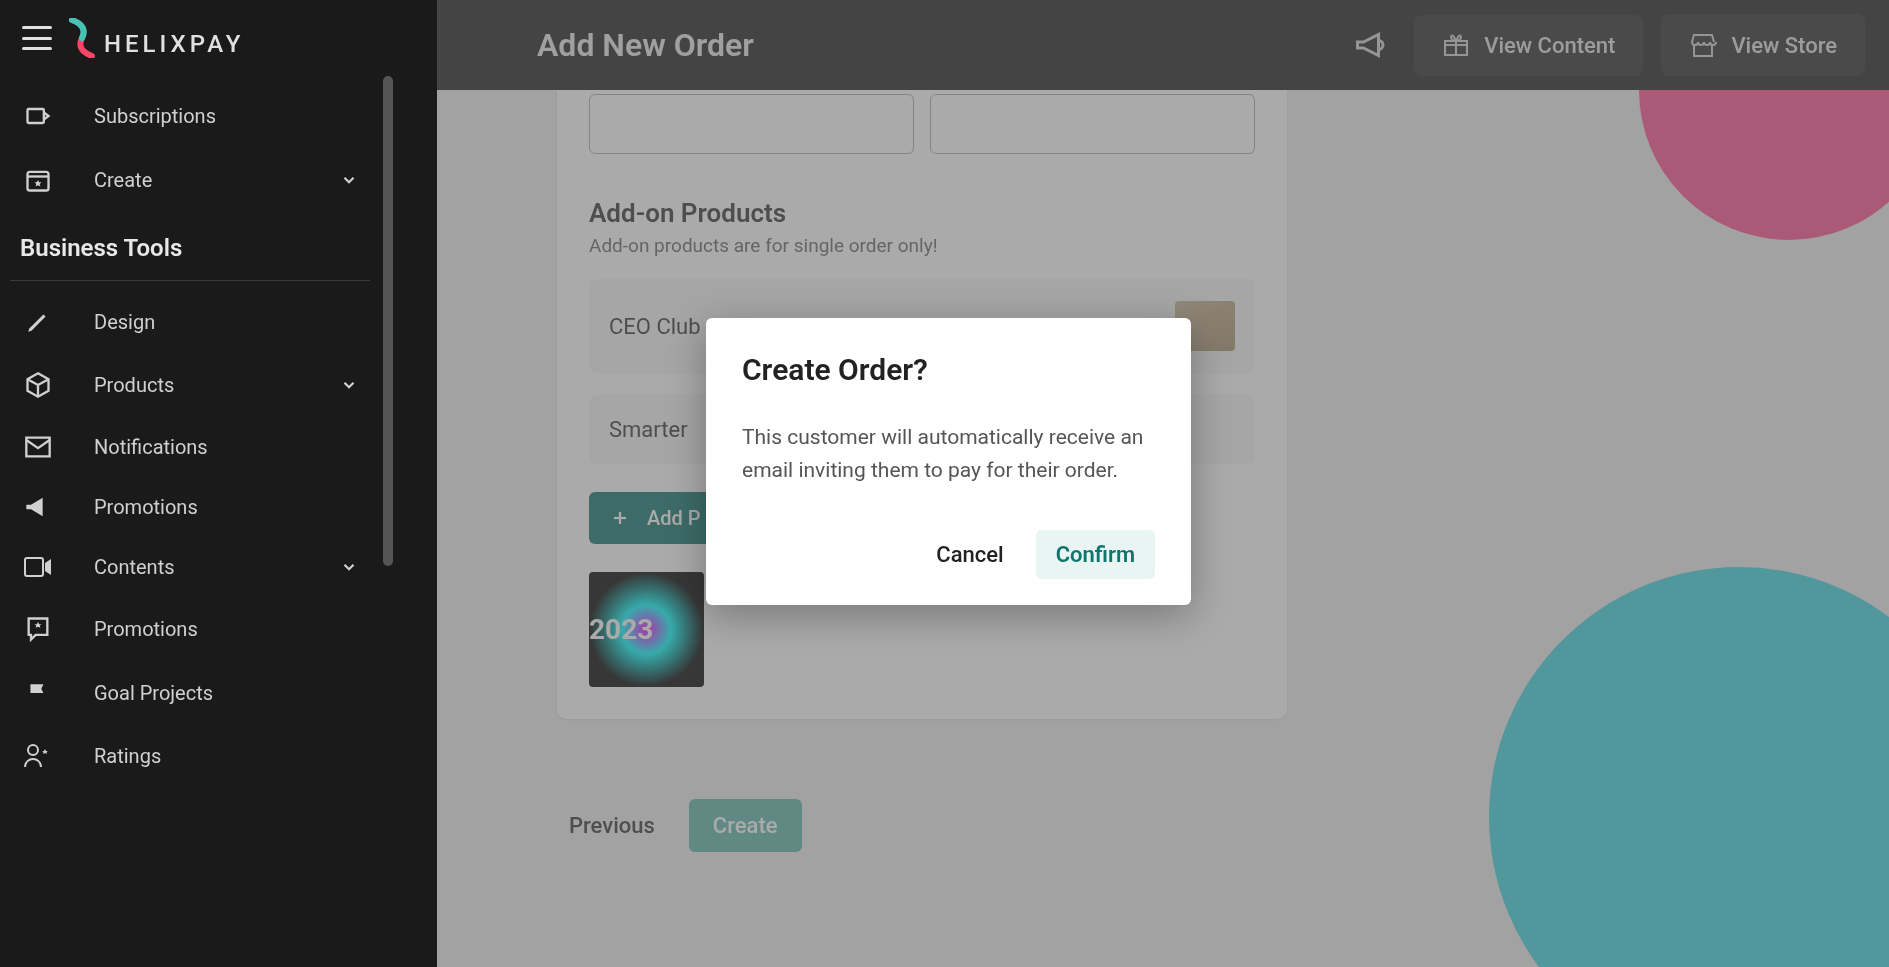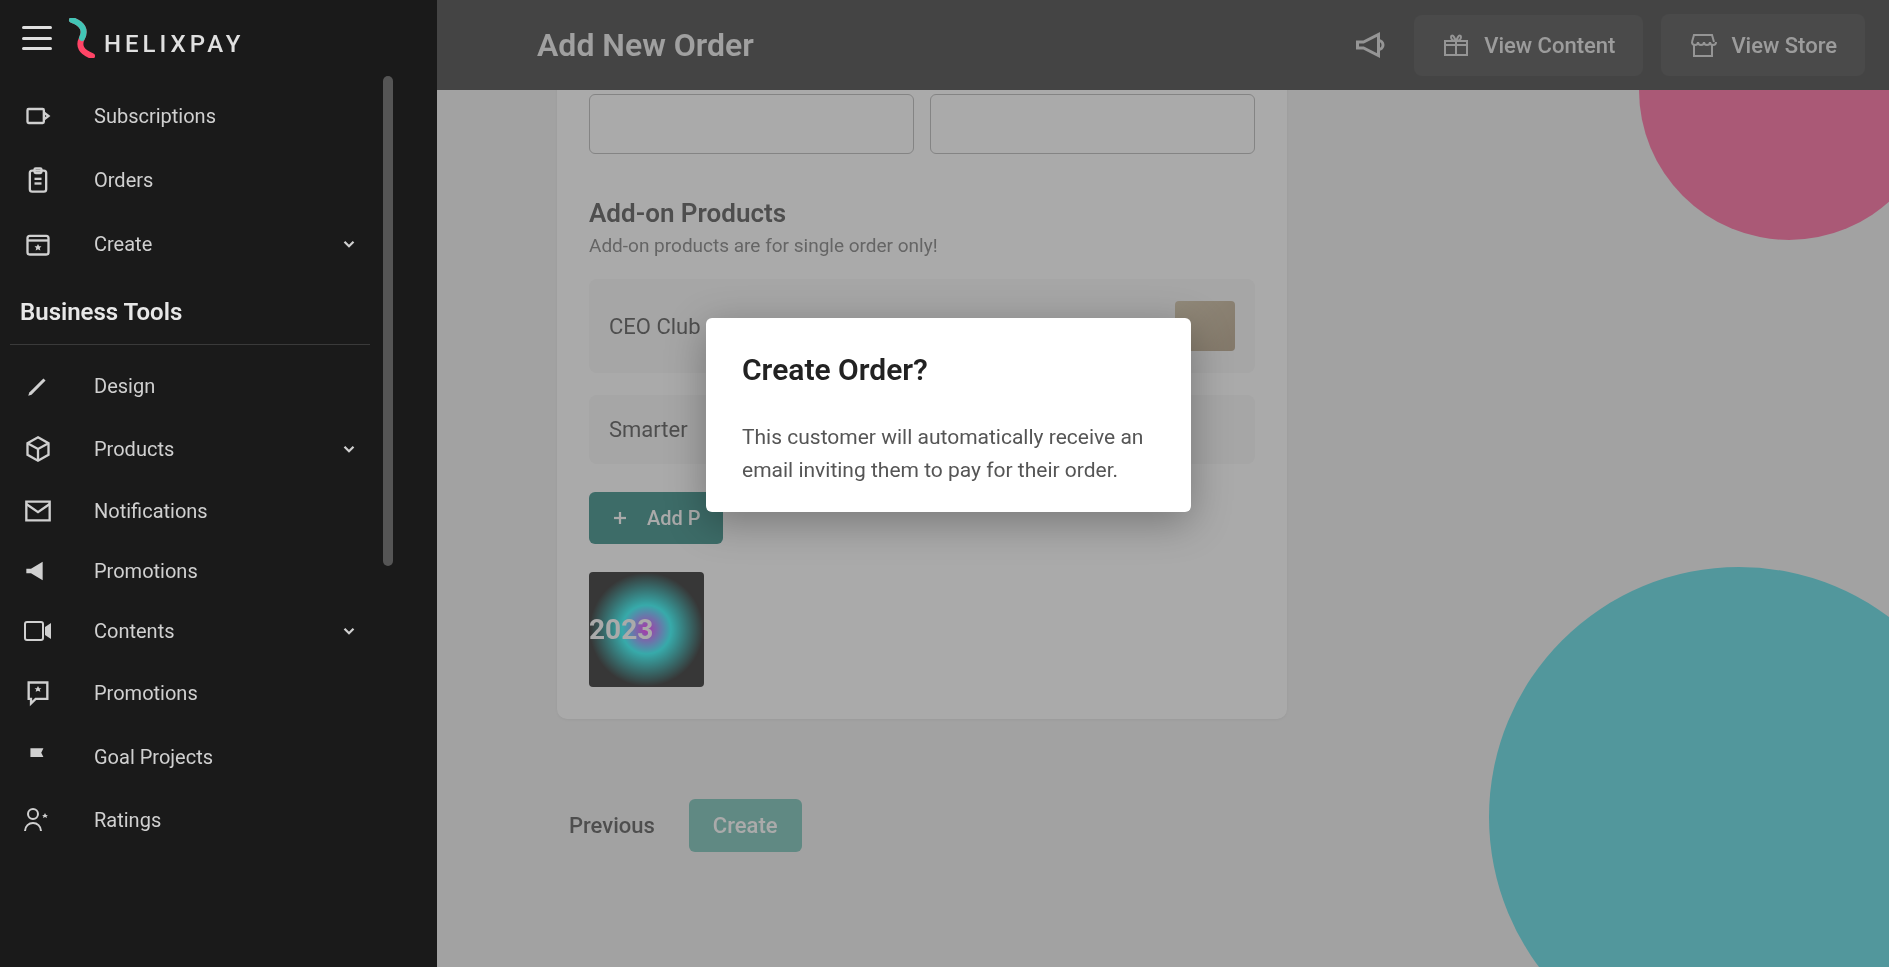--- a/index.html
+++ b/index.html
@@ -382,31 +382,20 @@
         <div class="nav-item">
           <span class="icon-slot">
             <svg width="28" height="28" viewBox="0 0 24 24" fill="none" stroke="#d0d0d0" stroke-width="2">
               <rect x="3" y="6" width="14" height="12" rx="1"></rect>
                 <path d="M17 9l4 3-4 3"></path>
             </svg>
           </span>
           <span>Subscriptions</span>
         </div>
 
-        <div class="nav-item">
-          <span class="icon-slot">
-            <svg width="28" height="28" viewBox="0 0 24 24" fill="none" stroke="#d0d0d0" stroke-width="2">
-              <rect x="5" y="4" width="14" height="18" rx="2"></rect>
-                <rect x="9" y="2" width="6" height="4" rx="1"></rect>
-              <line x1="9" y1="11" x2="15" y2="11"></line>
-                <line x1="9" y1="15" x2="15" y2="15"></line>
-            </svg>
-          </span>
-          <span>Orders</span>
-        </div>
 
 
         <div class="nav-item">
           <span class="icon-slot">
             <svg width="28" height="28" viewBox="0 0 24 24" fill="none" stroke="#d0d0d0" stroke-width="2">
               <rect x="3" y="5" width="18" height="16" rx="2"></rect>
                 <line x1="3" y1="9" x2="21" y2="9"></line>
               <path d="M12 12l1 2h2l-1.5 1.5.5 2-2-1-2 1 .5-2L9 14h2z" fill="#d0d0d0" stroke="none"></path>
             </svg>
           </span>
@@ -589,13 +578,17 @@
       </div>
     </div>
 
     <div class="main-overlay"></div>
   </main>
 </div>
 
 <div class="modal">
   <div class="modal-title">Create Order?</div>
   <div class="modal-body">This customer will automatically receive an email inviting them to pay for their order.</div>
+  <div class="modal-actions">
+    <button class="modal-cancel">Cancel</button>
+    <button class="modal-confirm">Confirm</button>
+  </div>
 </div>
 
 </body></html>

